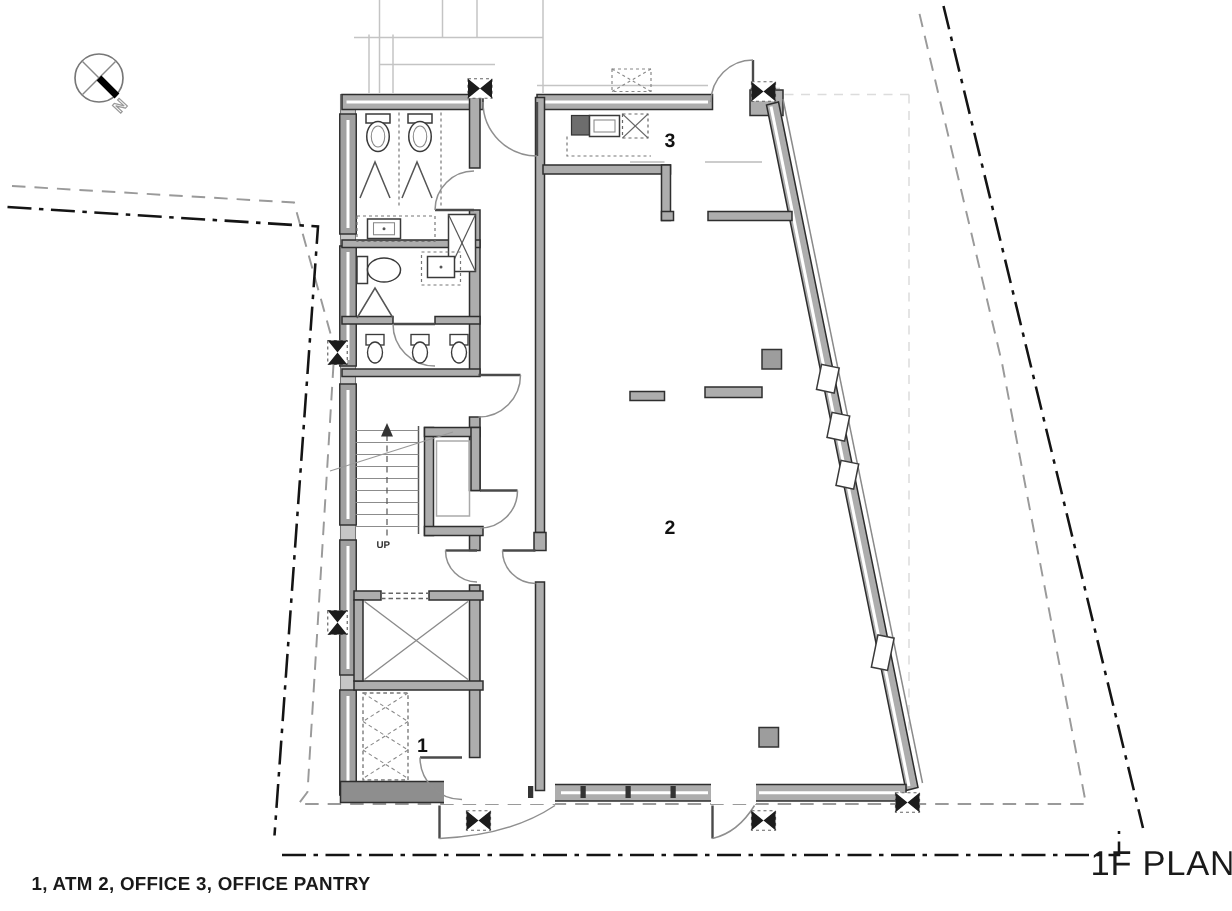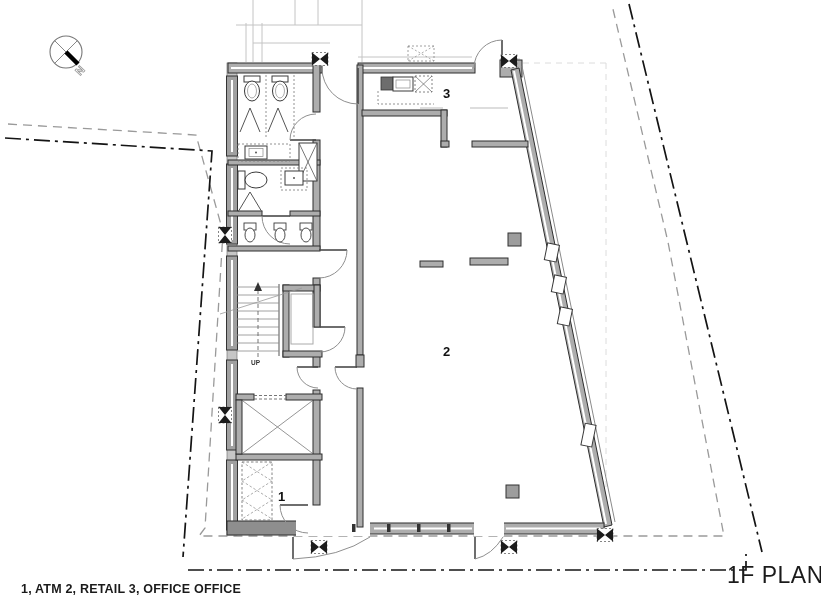--- a/index.html
+++ b/index.html
@@ -315,15 +315,15 @@
     <use href="#colmarkH" x="319" y="547"></use>
     <use href="#colmarkH" x="509" y="547"></use>
     <use href="#colmarkH" x="605" y="535"></use>
   </g>
 
   <text class="lbl" x="278" y="501">1</text>
   <text class="lbl" x="443" y="356">2</text>
   <text class="lbl" x="443" y="98">3</text>
 </svg>
 
-<div class="legend">1, ATM 2, RETAIL 3, OFFICE OFFICE</div>
+<div class="legend">1, ATM 2, OFFICE 3, OFFICE PANTRY</div>
 <div class="plan-title">1F PLAN</div>
 </div>
 
 </body></html>

